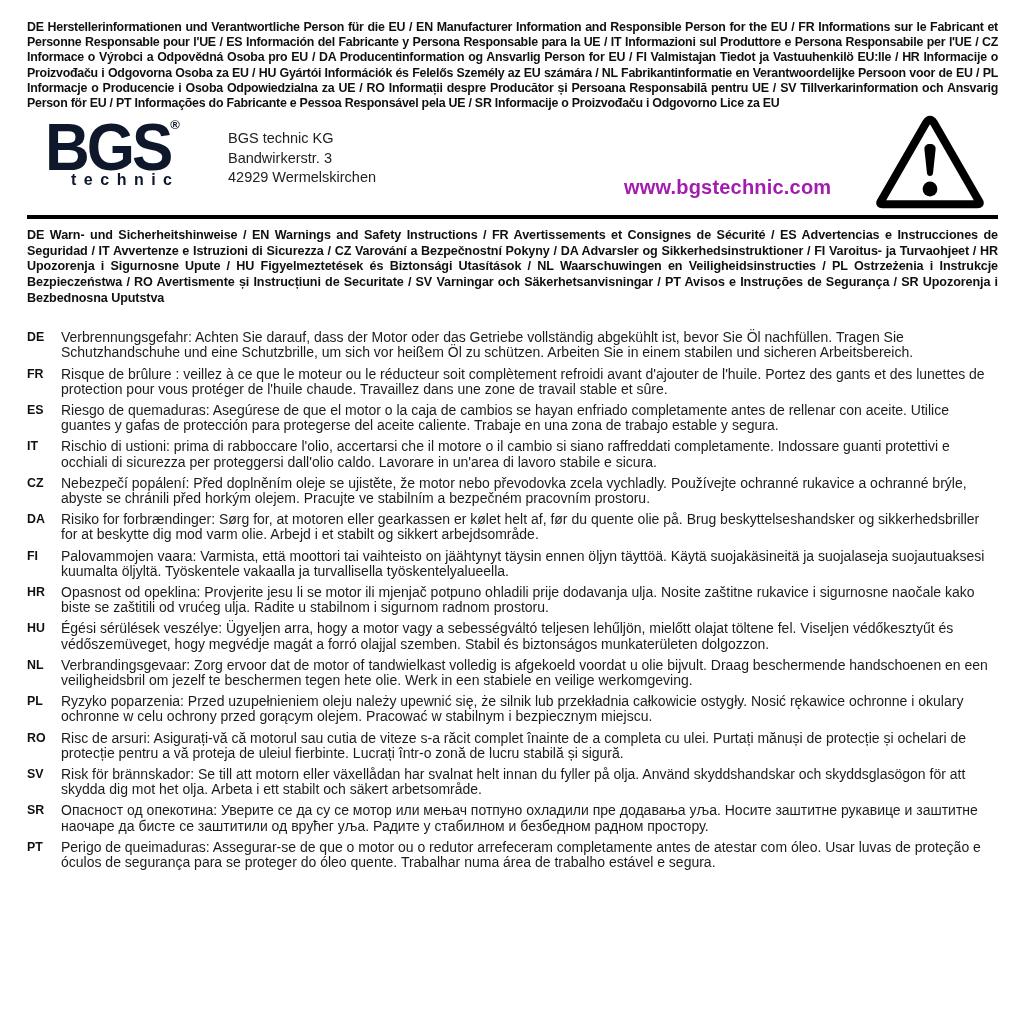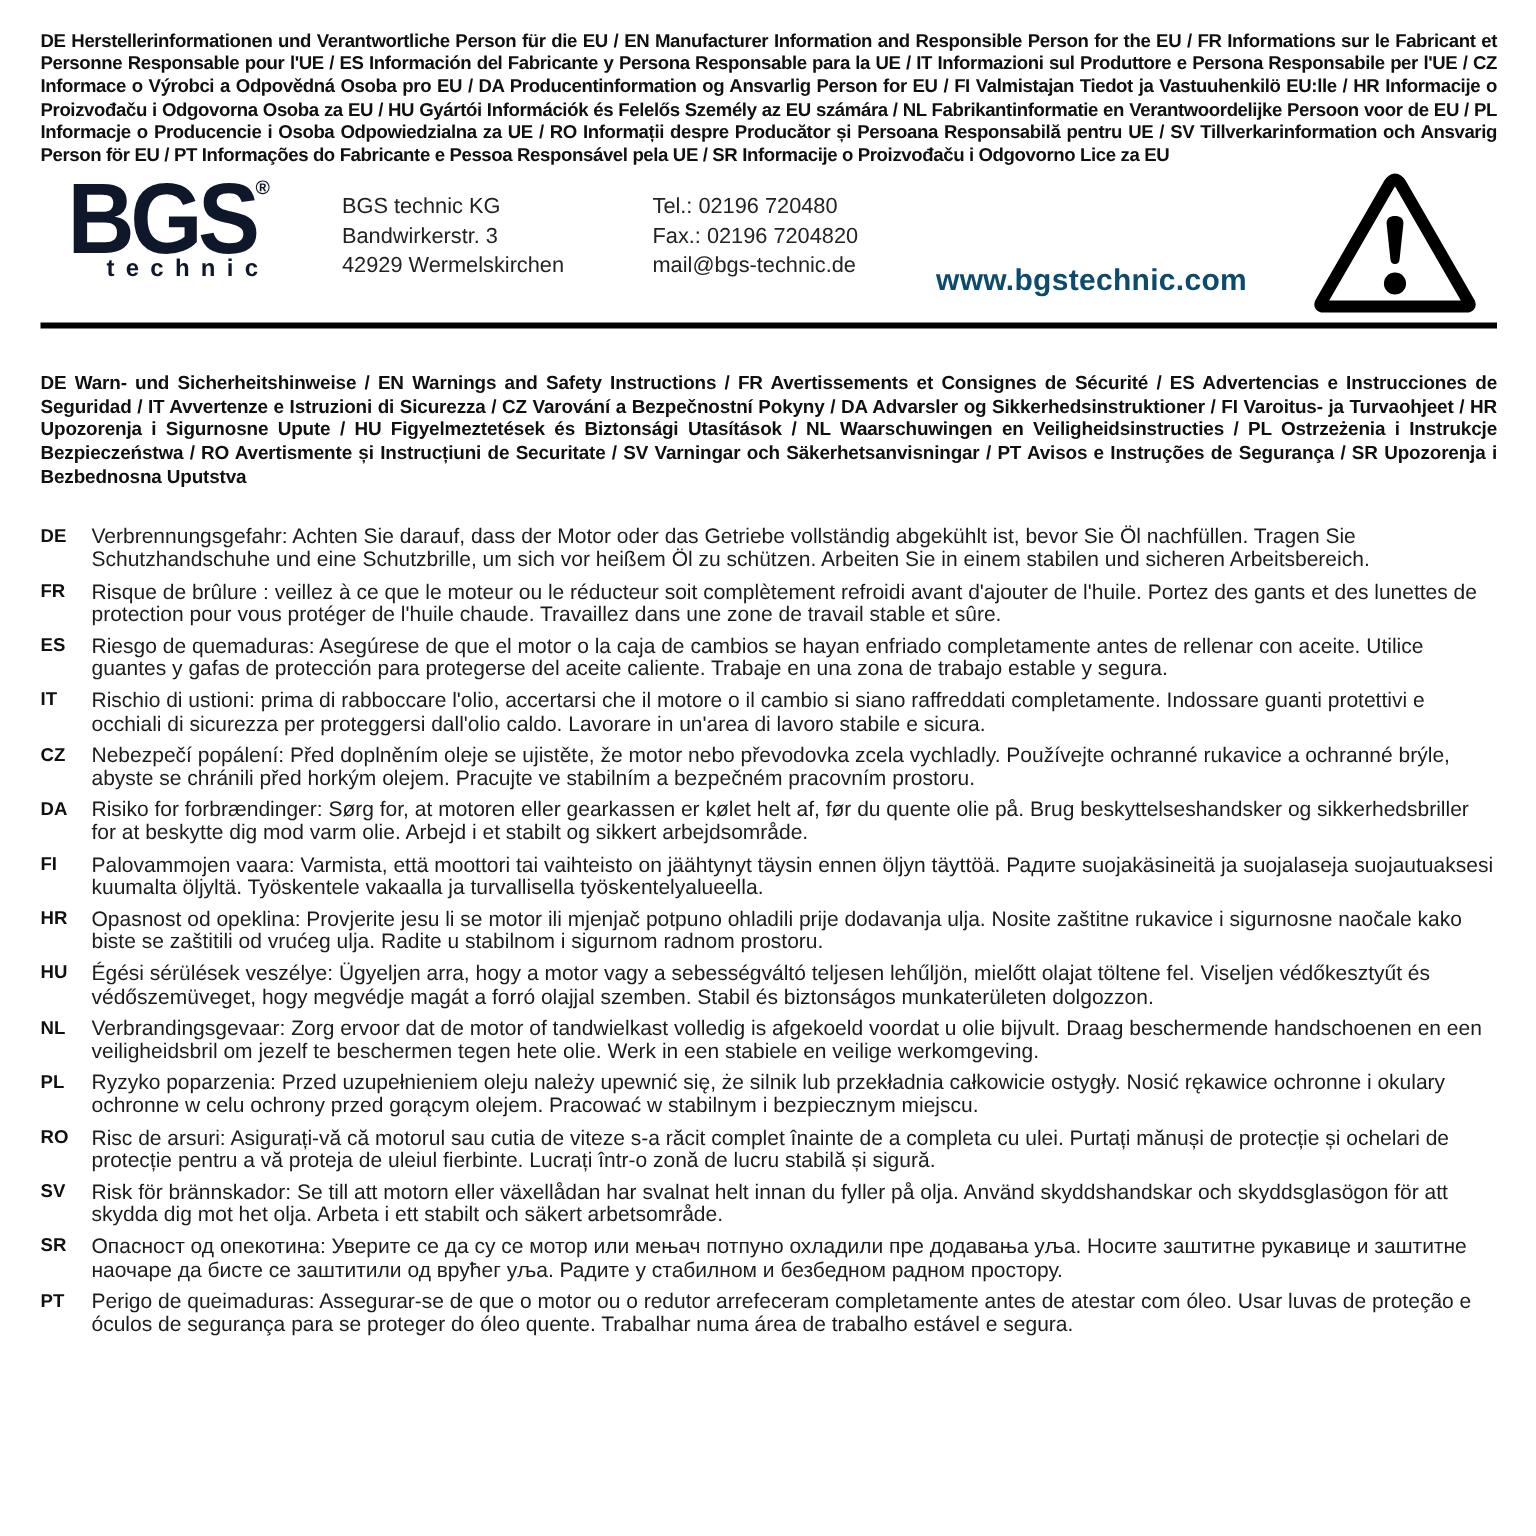--- a/index.html
+++ b/index.html
@@ -53,39 +53,39 @@
   .addr{
     position:absolute;left:201px;top:12px;
     font-size:14.5px;line-height:19.5px;color:#222;
   }
   .contact{
     position:absolute;left:408px;top:12px;
     font-size:14.5px;line-height:19.5px;color:#222;
   }
   .website{
     position:absolute;left:597px;bottom:14px;
-    font-size:20px;font-weight:bold;color:#0c4a6e;
+    font-size:20px;font-weight:bold;color:#a21caf;
     letter-spacing:0.2px;
   }
   .triangle{
     position:absolute;right:14px;top:-2px;
   }
   .rule{
     border:none;
     border-top:4px solid #000;
     margin:2px 0 0 0;
   }
   
   .warnings-banner{
     font-size:12.6px;
     font-weight:bold;
     line-height:15.6px;
     letter-spacing:-0.1px;
     text-align:justify;
-    margin-top:29px;
+    margin-top:9px;
     color:#101010;
   }
   
   .list{
     margin-top:24px;
   }
   .item{
     display:grid;
     grid-template-columns:34px 1fr;
     margin-bottom:6px;
@@ -118,25 +118,20 @@
       </div>
       <div class="logo-sub">technic</div>
     </div>
 
     <div class="addr">
       <div>BGS technic KG</div>
       <div>Bandwirkerstr. 3</div>
       <div>42929 Wermelskirchen</div>
     </div>
 
-    <div class="contact">
-      <div>Tel.: 02196 720480</div>
-      <div>Fax.: 02196 7204820</div>
-      <div>mail@bgs-technic.de</div>
-    </div>
 
     <div class="website">www.bgstechnic.com</div>
 
     <svg class="triangle" width="108" height="94" viewBox="0 0 120 104" aria-hidden="true">
       <path d="M64.3 8.5 L115 96.5 Q116 99 113 99 L7 99 Q4 99 5 96.5 L55.7 8.5 Q60 1.5 64.3 8.5 Z" fill="#ffffff" stroke="#000000" stroke-width="9" stroke-linejoin="round"></path>
       <path d="M60 32 C56 32 53.4 34.2 53.8 38 L56.6 64 C56.9 66.5 58 67.5 60 67.5 C62 67.5 63.1 66.5 63.4 64 L66.2 38 C66.6 34.2 64 32 60 32 Z" fill="#000000"></path>
       <circle cx="60" cy="82" r="8.2" fill="#000000"></circle>
     </svg>
   </div>
 
@@ -171,21 +166,21 @@
       <div class="text">Nebezpečí popálení: Před doplněním oleje se ujistěte, že motor nebo převodovka zcela vychladly. Používejte ochranné rukavice a ochranné brýle, abyste se chránili před horkým olejem. Pracujte ve stabilním a bezpečném pracovním prostoru.</div>
     </div>
 
     <div class="item">
       <div class="code">DA</div>
       <div class="text">Risiko for forbrændinger: Sørg for, at motoren eller gearkassen er kølet helt af, før du quente olie på. Brug beskyttelseshandsker og sikkerhedsbriller for at beskytte dig mod varm olie. Arbejd i et stabilt og sikkert arbejdsområde.</div>
     </div>
 
     <div class="item">
       <div class="code">FI</div>
-      <div class="text">Palovammojen vaara: Varmista, että moottori tai vaihteisto on jäähtynyt täysin ennen öljyn täyttöä. Радите suojakäsineitä ja suojalaseja suojautuaksesi kuumalta öljyltä. Työskentele vakaalla ja turvallisella työskentelyalueella.</div>
+      <div class="text">Palovammojen vaara: Varmista, että moottori tai vaihteisto on jäähtynyt täysin ennen öljyn täyttöä. Käytä suojakäsineitä ja suojalaseja suojautuaksesi kuumalta öljyltä. Työskentele vakaalla ja turvallisella työskentelyalueella.</div>
     </div>
 
     <div class="item">
       <div class="code">HR</div>
       <div class="text">Opasnost od opeklina: Provjerite jesu li se motor ili mjenjač potpuno ohladili prije dodavanja ulja. Nosite zaštitne rukavice i sigurnosne naočale kako biste se zaštitili od vrućeg ulja. Radite u stabilnom i sigurnom radnom prostoru.</div>
     </div>
 
     <div class="item">
       <div class="code">HU</div>
       <div class="text">Égési sérülések veszélye: Ügyeljen arra, hogy a motor vagy a sebességváltó teljesen lehűljön, mielőtt olajat töltene fel. Viseljen védőkesztyűt és védőszemüveget, hogy megvédje magát a forró olajjal szemben. Stabil és biztonságos munkaterületen dolgozzon.</div>

